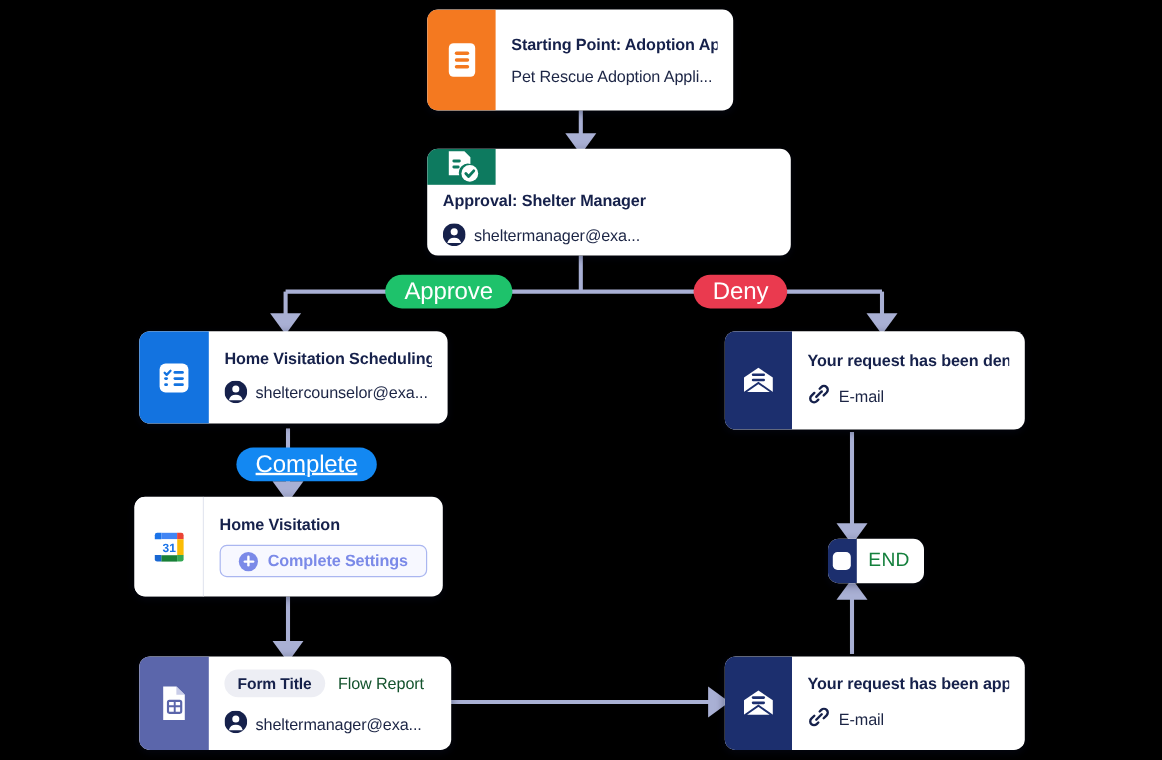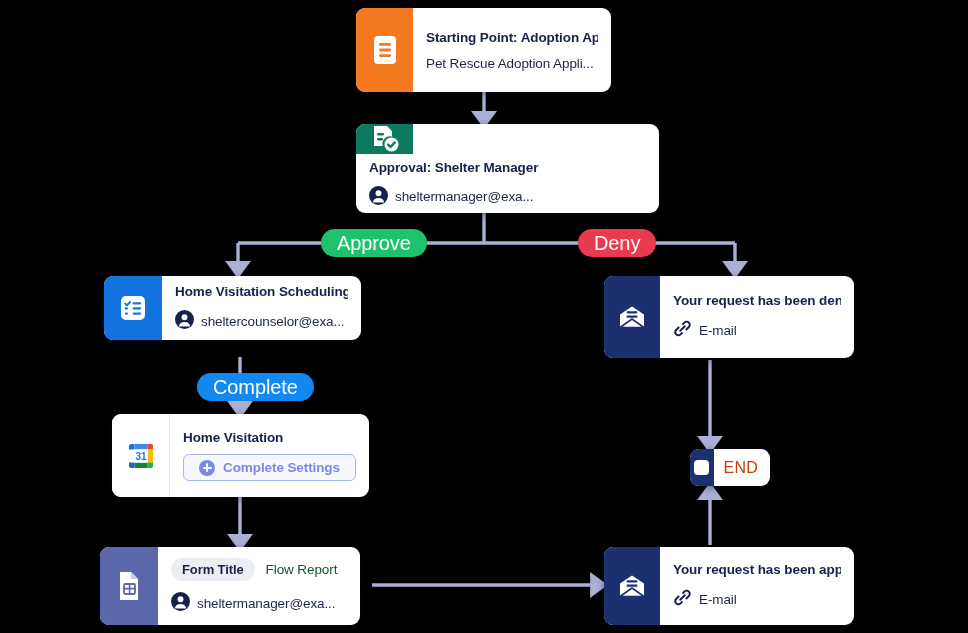--- a/index.html
+++ b/index.html
@@ -93,21 +93,21 @@
     border-radius: 999px;
     color: #ffffff;
     font-size: 20px;
     letter-spacing: -0.1px;
     white-space: nowrap;
     padding: 0 16px;
     height: 28px;
   }
   .pill-approve  { background: #1ec26b; }
   .pill-deny     { background: #ea3a4f; }
-  .pill-complete { background: #1388f2; }
+  .pill-complete { background: #1388f2; text-decoration: underline; }
 
   
   #end-node {
     position: absolute;
     display: flex;
     align-items: stretch;
     background: #ffffff;
     border-radius: 9px;
     box-shadow: 0 2px 7px rgba(10,16,40,0.40);
     overflow: hidden;
@@ -123,21 +123,21 @@
     display: block;
     width: 15px; height: 15px;
     background: #ffffff;
     border-radius: 4px;
   }
   #end-node .end-label {
     display: flex;
     align-items: center;
     padding: 0 12px 0 10px;
     font-size: 16px;
-    color: #c2410c;
+    color: #15803d;
     letter-spacing: 0.2px;
   }
 
   
   .cs-btn {
     display: flex;
     align-items: center;
     justify-content: center;
     gap: 8px;
     height: 27px;
@@ -271,21 +271,21 @@
     </div>
   </div>
 
   <div class="pill pill-approve" style="left:321px; top:229px;">
     <span>Approve</span>
   </div>
   <div class="pill pill-deny" style="left:578px; top:229px;">
     <span>Deny</span>
   </div>
 
-  <div class="node" id="n-scheduling" style="left:104px; top:276px; width:257px; height:64px;">
+  <div class="node" id="n-scheduling" style="left:116px; top:276px; width:257px; height:77px;">
     <div class="node-icon hdr-blue" style="width:58px;">
       <svg width="28" height="28" viewBox="0 0 28 28" aria-hidden="true">
         <rect x="2" y="2" width="24" height="24" rx="5" fill="#ffffff"></rect>
         <path d="M6.2 9.6l1.7 1.8 3.2-3.4" stroke="#1373e0" stroke-width="1.9" fill="none" stroke-linecap="round" stroke-linejoin="round"></path>
         <rect x="13.6" y="8.2" width="8.6" height="2.3" rx="1.15" fill="#1373e0"></rect>
         <rect x="5.8" y="13.3" width="3.2" height="2.3" rx="1.15" fill="#1373e0"></rect>
         <rect x="13.6" y="13.3" width="8.6" height="2.3" rx="1.15" fill="#1373e0"></rect>
         <rect x="5.8" y="18.4" width="3.2" height="2.3" rx="1.15" fill="#1373e0"></rect>
         <rect x="13.6" y="18.4" width="8.6" height="2.3" rx="1.15" fill="#1373e0"></rect>
       </svg>
@@ -359,21 +359,21 @@
     </div>
   </div>
 
   <div id="end-node" style="left:690px; top:449px; width:80px; height:37px;">
     <div class="end-square">
       <i></i>
     </div>
     <div class="end-label">END</div>
   </div>
 
-  <div class="node" id="n-report" style="left:100px; top:547px; width:260px; height:78px;">
+  <div class="node" id="n-report" style="left:116px; top:547px; width:260px; height:78px;">
     <div class="node-icon hdr-slate" style="width:58px;">
       <svg width="28" height="32" viewBox="0 0 28 32" aria-hidden="true">
         <path d="M5 2h11l7 7v21H5z" fill="#ffffff"></path>
         <path d="M16 2l7 7h-7z" fill="#c9cde8"></path>
         <rect x="9" y="14" width="11" height="10" rx="1.2" fill="none" stroke="#5b66ab" stroke-width="1.8"></rect>
         <line x1="9" y1="18.6" x2="20" y2="18.6" stroke="#5b66ab" stroke-width="1.6"></line>
         <line x1="14.6" y1="14" x2="14.6" y2="24" stroke="#5b66ab" stroke-width="1.6"></line>
       </svg>
     </div>
     <div class="node-body">

